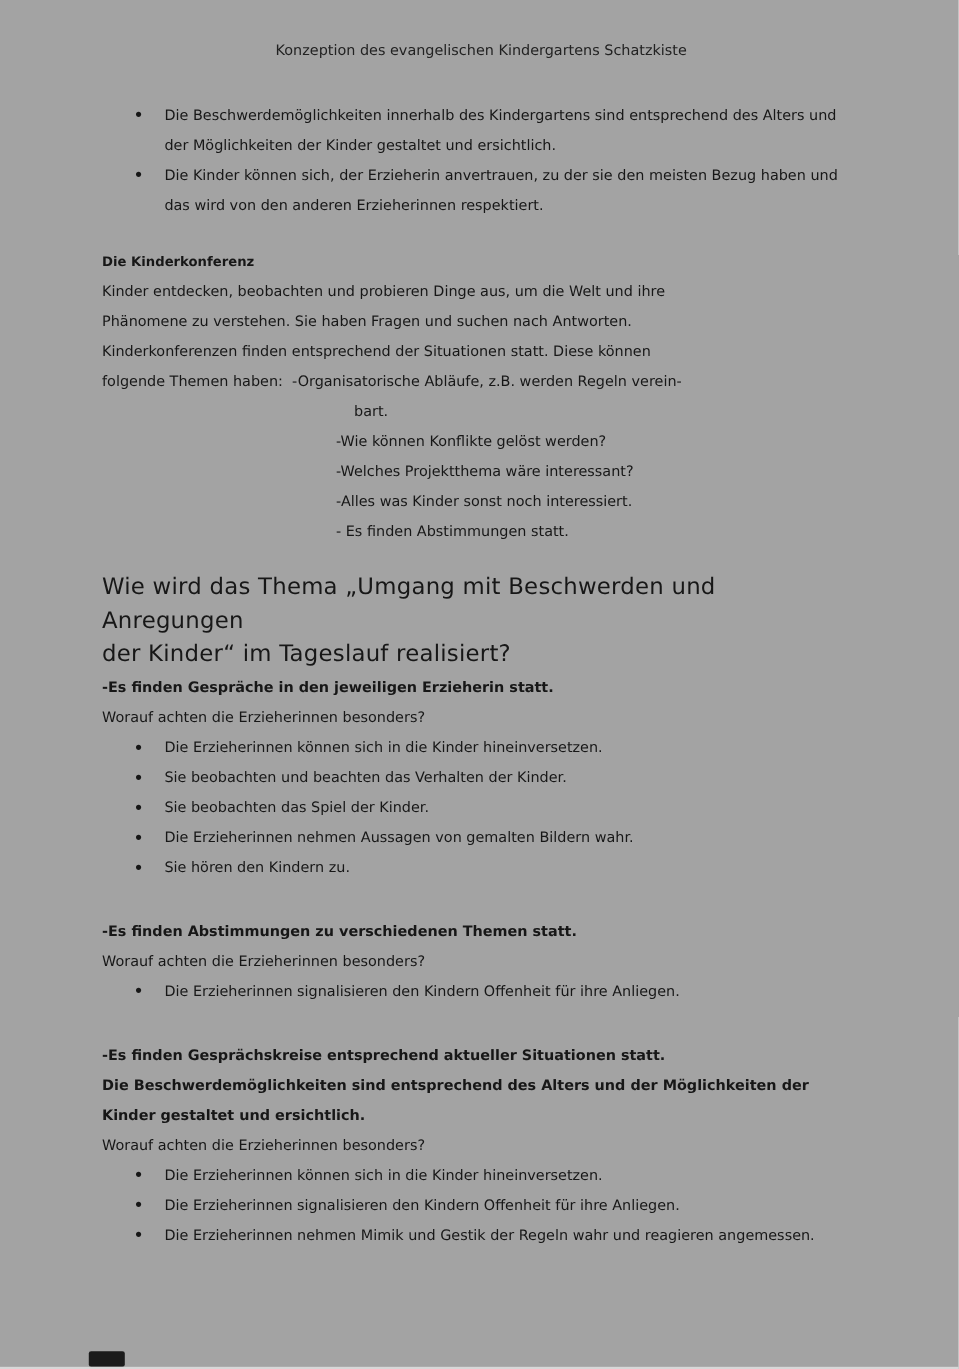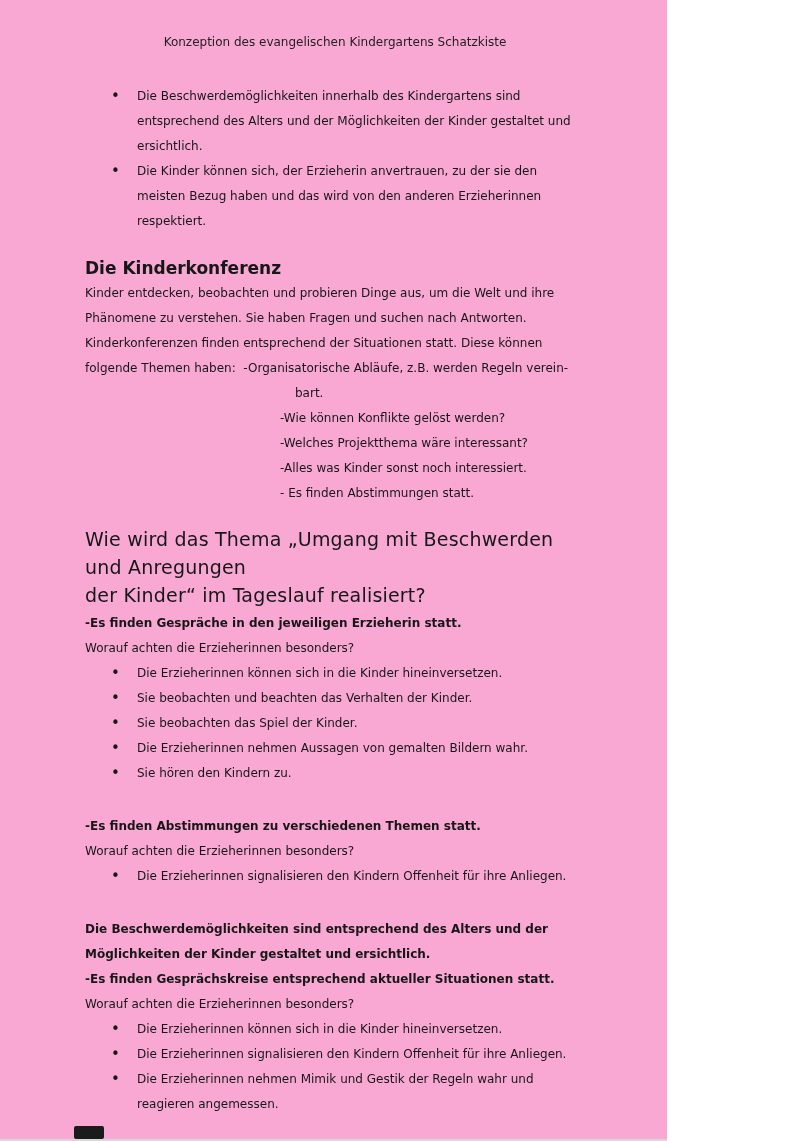--- a/index.html
+++ b/index.html
@@ -2,23 +2,23 @@
 <html lang="de"><head>
 <meta charset="utf-8">
 <style>
   html, body {
     margin: 0;
     padding: 0;
     background: #ffffff;
   }
   .page {
     position: relative;
-    width: 667px;
+    width: 799px;
     height: 1141px;
-    background: #f9a8d4;
+    background: #a3a3a3;
     box-sizing: border-box;
     padding: 34px 82px 0 85px;
     font-family: "DejaVu Sans", sans-serif;
     color: #171717;
     overflow: hidden;
   }
   .doc-header {
     text-align: center;
     font-size: 12px;
     line-height: 16px;
@@ -41,21 +41,21 @@
   }
   ul.dots li::before {
     content: "\2022";
     position: absolute;
     left: 0;
     top: 0;
     font-size: 15px;
   }
   .section-heading {
     font-weight: bold;
-    font-size: 17px;
+    font-size: 11px;
     line-height: 25px;
     margin: 22px 0 0 0;
   }
   .indent-cont { margin-left: 210px; }
   .indent-items { margin-left: 195px; }
   .main-heading {
     font-weight: normal;
     font-size: 19px;
     line-height: 28px;
     margin: 19px 0 2px 0;
@@ -130,22 +130,22 @@
 
   <div class="block">
     <div class="bold-line">-Es finden Abstimmungen zu verschiedenen Themen statt.</div>
     <div class="question">Worauf achten die Erzieherinnen besonders?</div>
     <ul class="dots">
       <li>Die Erzieherinnen signalisieren den Kindern Offenheit für ihre Anliegen.</li>
     </ul>
   </div>
 
   <div class="block">
+    <div class="bold-line">-Es finden Gesprächskreise entsprechend aktueller Situationen statt.</div>
     <div class="bold-line">Die Beschwerdemöglichkeiten sind entsprechend des Alters und der Möglichkeiten der Kinder gestaltet und ersichtlich.</div>
-    <div class="bold-line">-Es finden Gesprächskreise entsprechend aktueller Situationen statt.</div>
     <div class="question">Worauf achten die Erzieherinnen besonders?</div>
     <ul class="dots">
       <li>Die Erzieherinnen können sich in die Kinder hineinversetzen.</li>
       <li>Die Erzieherinnen signalisieren den Kindern Offenheit für ihre Anliegen.</li>
       <li>Die Erzieherinnen nehmen Mimik und Gestik der Regeln wahr und reagieren angemessen.</li>
     </ul>
   </div>
 
   <div class="scan-artifact"></div>
   <div class="bottom-edge"></div>

